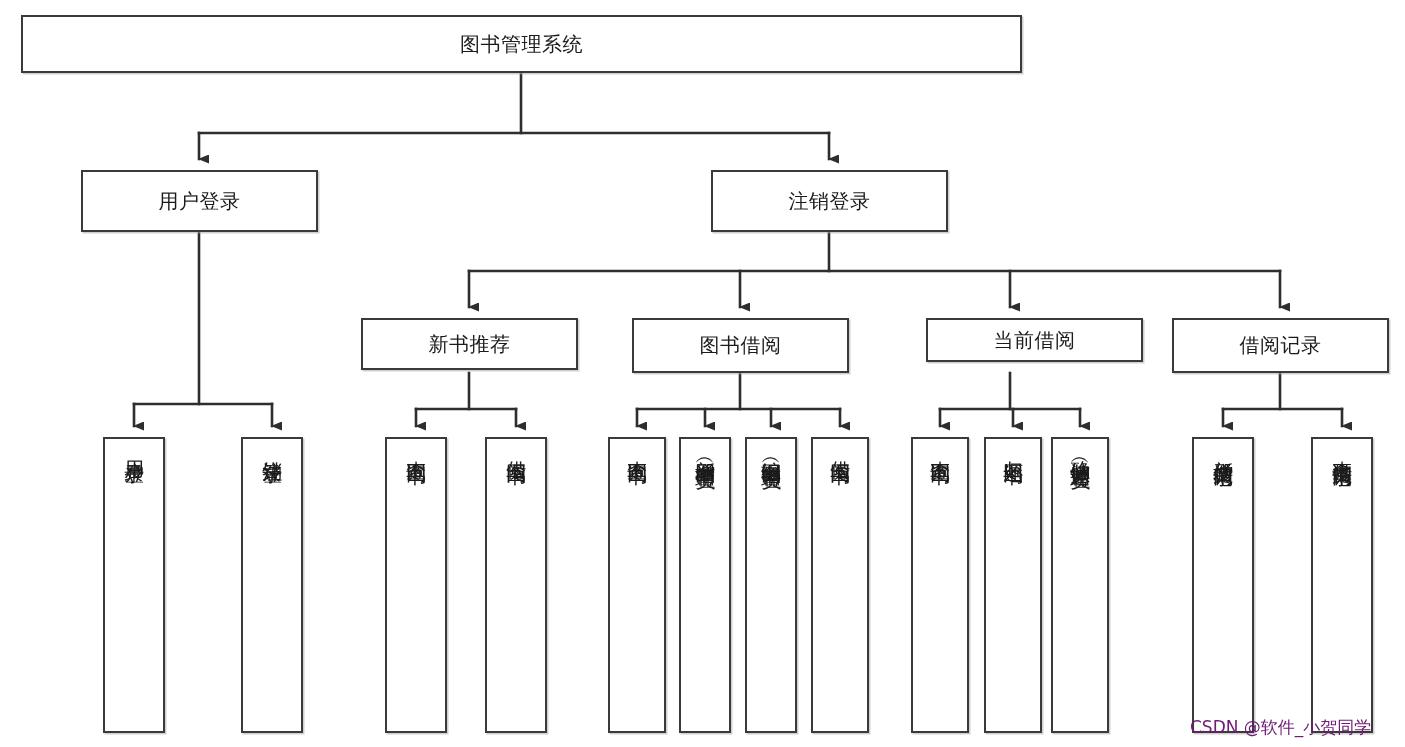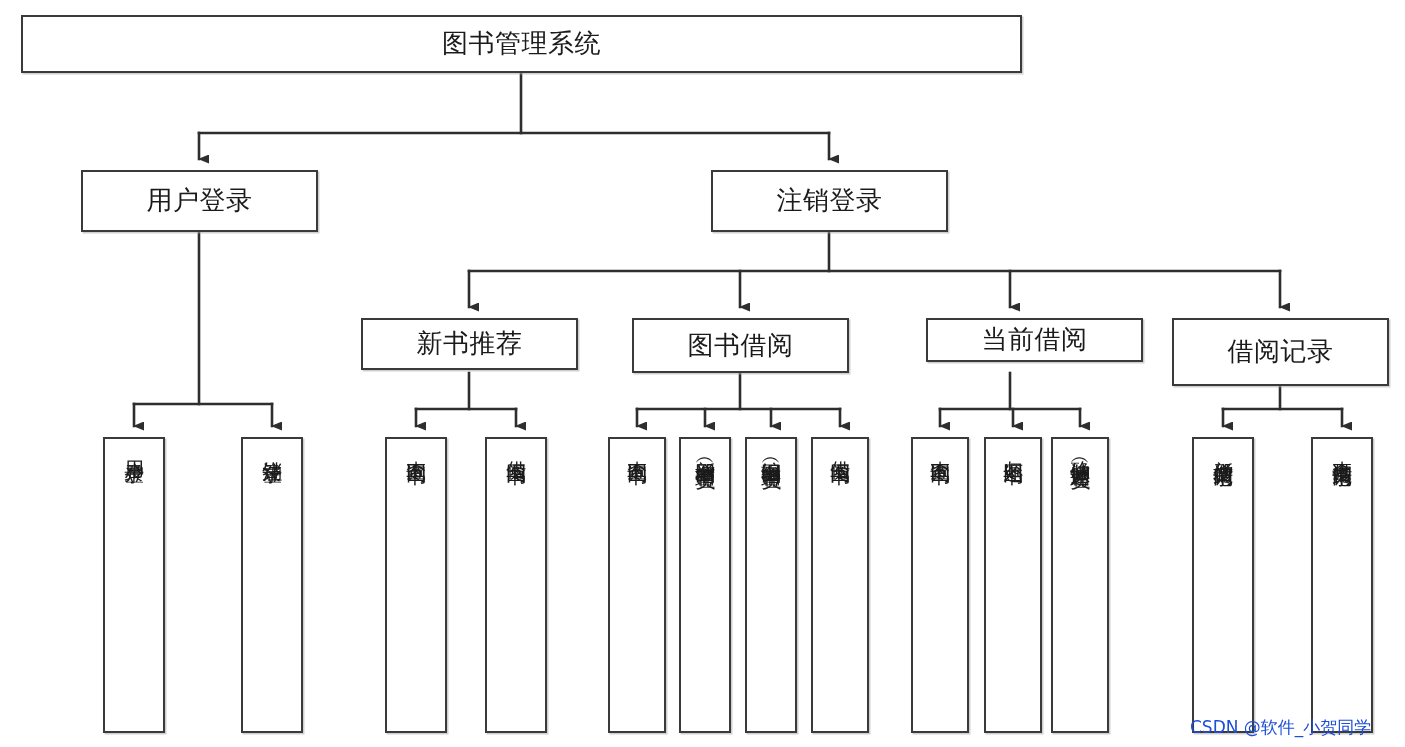--- a/index.html
+++ b/index.html
@@ -30,21 +30,21 @@
     box-sizing: border-box;
     background: #ffffff;
     border: 2.5px solid #3a3a3a;
     display: flex;
     align-items: center;
     justify-content: center;
     box-shadow: 1.5px 1.5px 0 rgba(170,170,170,0.55);
   }
   .node-label {
     color: #1b1b1b;
-    font-size: 26px;
+    font-size: 20px;
     line-height: 1.12;
     letter-spacing: 0.5px;
     text-align: center;
     white-space: nowrap;
   }
   .node.horiz .node-label {
     writing-mode: horizontal-tb;
   }
   .node.vert {
     align-items: flex-start;
@@ -56,21 +56,21 @@
     text-orientation: upright;
     font-size: 20px;
     line-height: 1.18;
     letter-spacing: 1.5px;
   }
   .watermark {
     position: absolute;
     left: 1190px;
     top: 716px;
     font-size: 17px;
-    color: #1d4ed8;
+    color: #701a75;
     white-space: nowrap;
     font-family: "DejaVu Sans", "Liberation Sans", sans-serif;
   }
 </style>
 </head>
 <body>
 
 <div id="canvas">
 
   <svg id="edges" viewBox="0 0 1405 747" xmlns="http://www.w3.org/2000/svg">
@@ -128,21 +128,21 @@
       </div>
       <div class="node horiz" style="left: 361px; top: 318px; width: 217px; height: 52px;">
         <span class="node-label">新书推荐</span>
       </div>
       <div class="node horiz" style="left: 632px; top: 318px; width: 217px; height: 55px; align-items: center;">
         <span class="node-label">图书借阅</span>
       </div>
       <div class="node horiz" style="left: 926px; top: 318px; width: 217px; height: 44px;">
         <span class="node-label">当前借阅</span>
       </div>
-      <div class="node horiz" style="left: 1172px; top: 318px; width: 217px; height: 68px;">
+      <div class="node horiz" style="left: 1172px; top: 318px; width: 217px; height: 55px;">
         <span class="node-label">借阅记录</span>
       </div>
       <div class="node vert" style="left: 103px; top: 437px; width: 62px; height: 296px;">
         <span class="node-label">用户登录</span>
       </div>
       <div class="node vert" style="left: 241px; top: 437px; width: 62px; height: 296px;">
         <span class="node-label">注销登录</span>
       </div>
       <div class="node vert" style="left: 385px; top: 437px; width: 62px; height: 296px;">
         <span class="node-label">查询图书</span>

